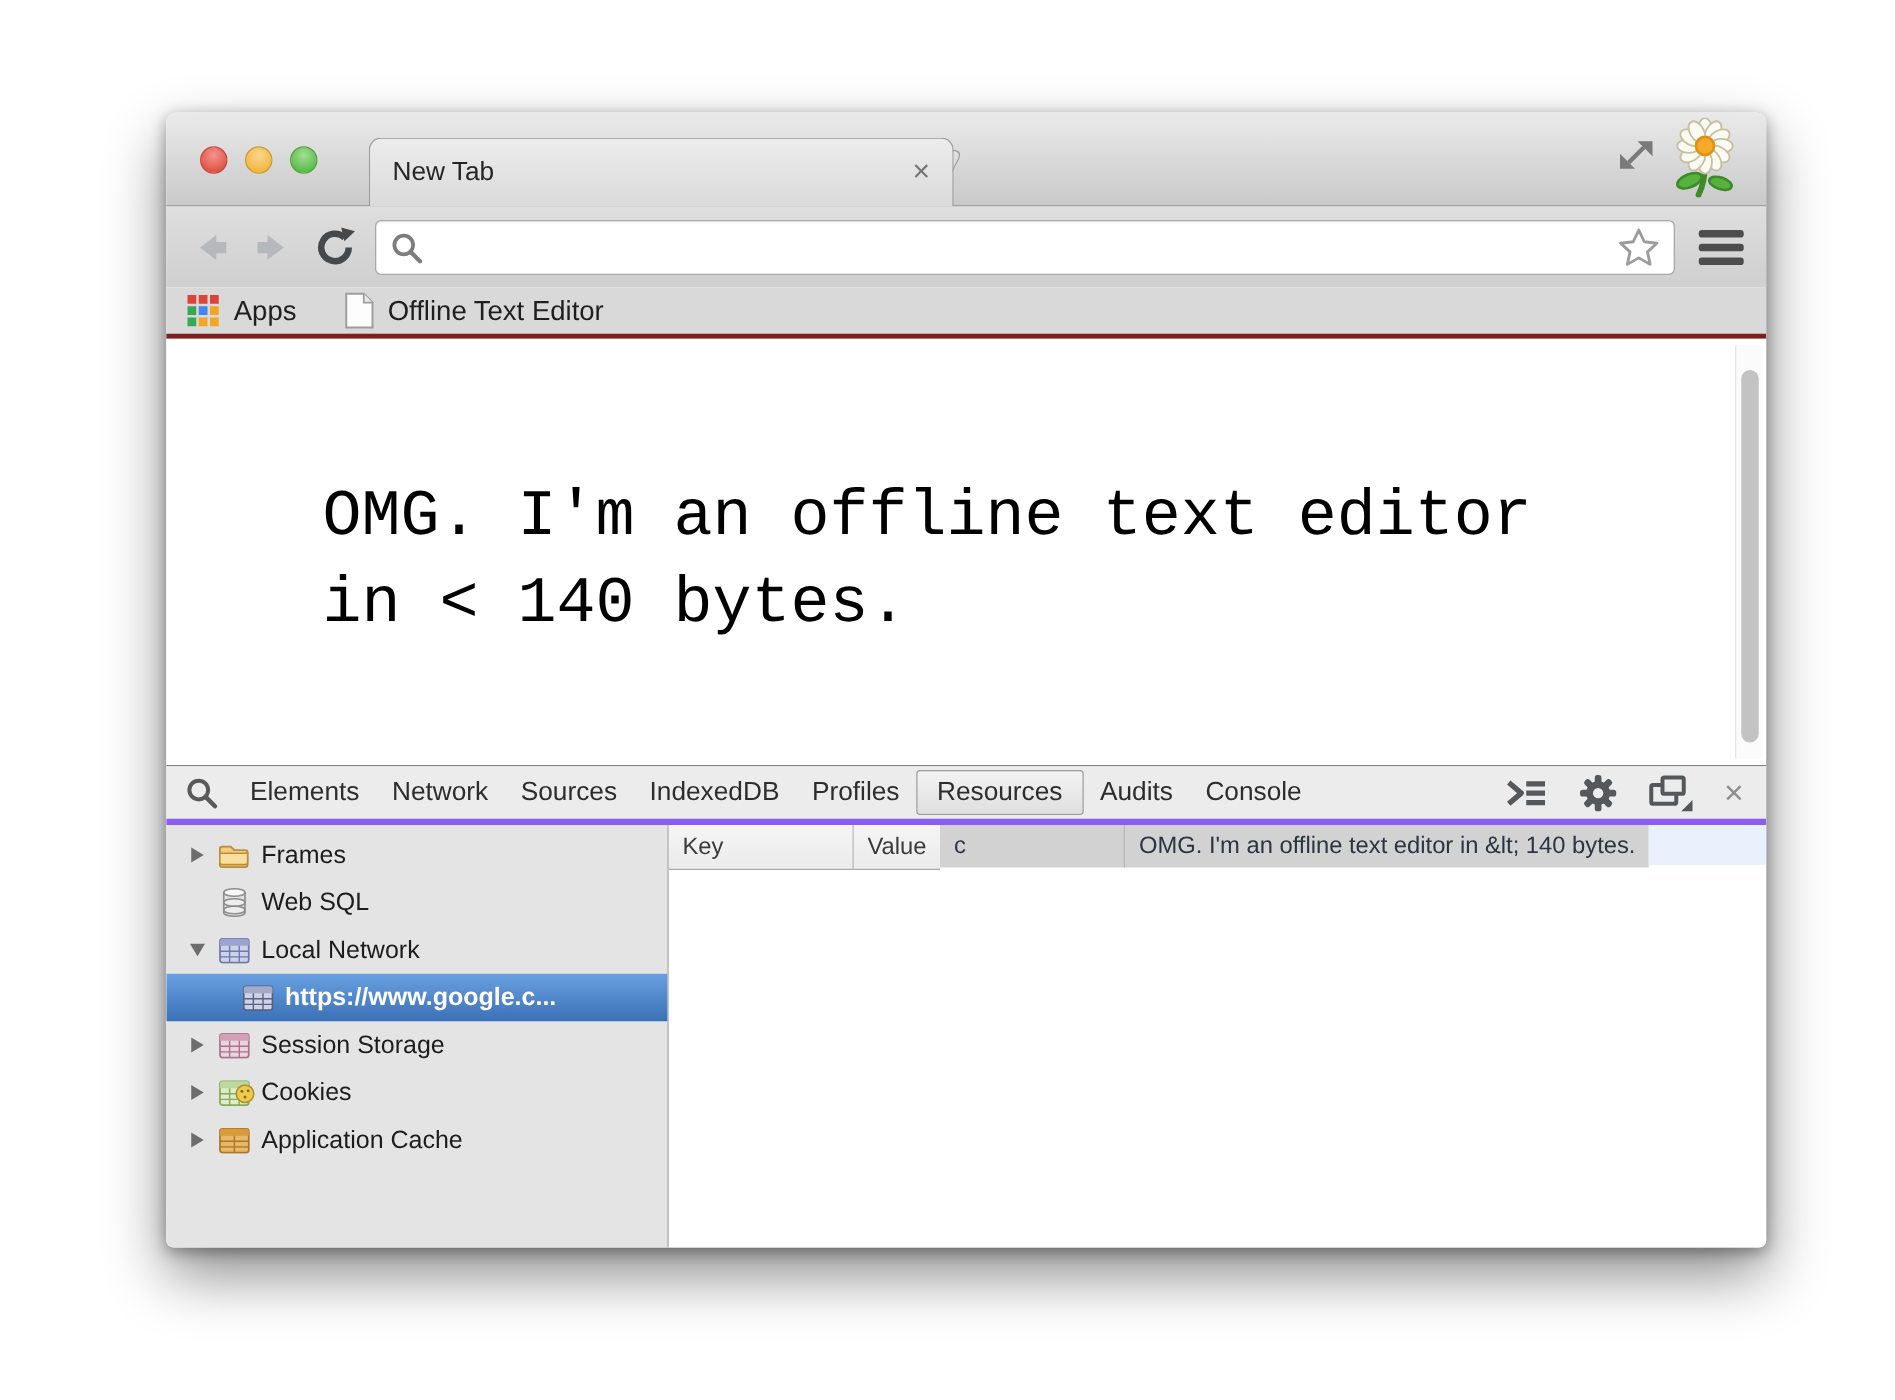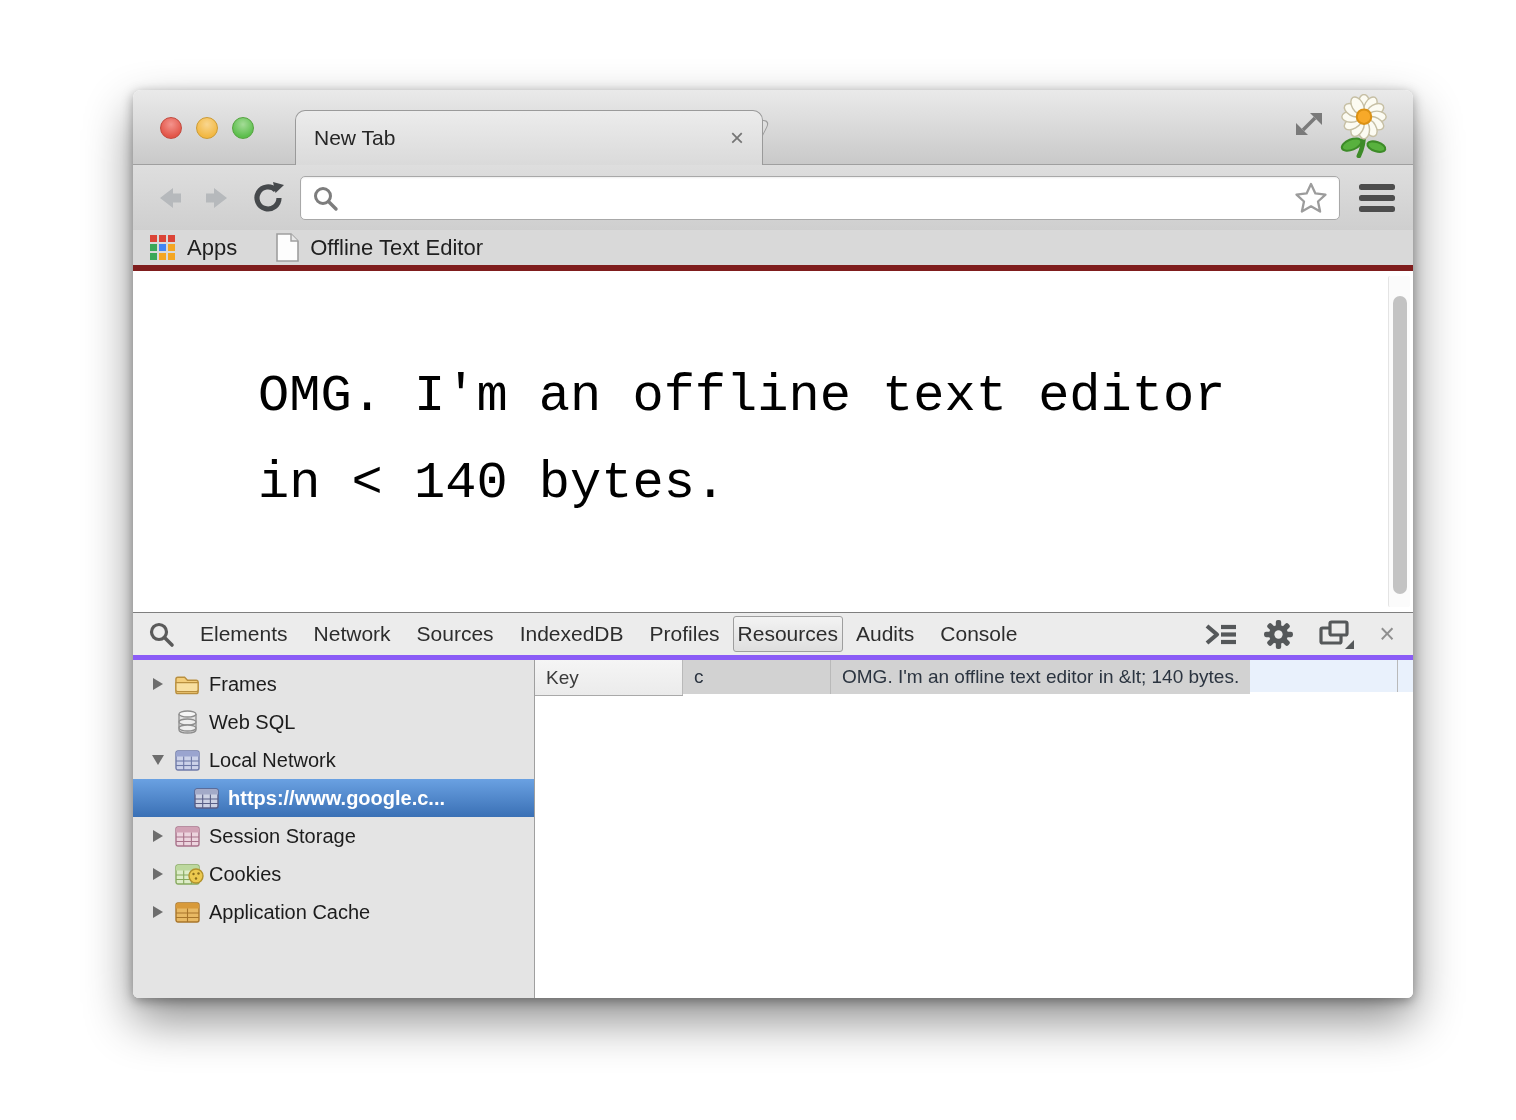--- a/index.html
+++ b/index.html
@@ -35,48 +35,48 @@
   .toolbar { height: 65px; flex: none; background: linear-gradient(#dedede,#cfcfcf);
     display: flex; align-items: center; padding: 0 18px; gap: 13px; }
   .nav-btn { display: flex; align-items: center; }
   .omnibox { flex: 1; height: 44px; background: #fff; border: 1px solid #a8a8a8; border-radius: 5px;
     display: flex; align-items: center; padding: 0 10px; box-shadow: inset 0 1px 2px rgba(0,0,0,.07); }
   .omni-input { flex: 1; border: none; outline: none; font-size: 19px; background: transparent;
     font-family: "Liberation Sans", sans-serif; }
   .menu-btn { width: 36px; display: flex; flex-direction: column; gap: 5px; margin-left: 6px; }
   .menu-btn .bar { height: 6px; background: #4d4d4d; border-radius: 2.5px; }
   
-  .bookmarks { height: 41px; flex: none; background: #d9d9d9; border-bottom: 6px solid #7f1d1d;
+  .bookmarks { height: 41px; flex: none; background: #d9d9d9; border-bottom: 4px solid #7f1d1d;
     display: flex; align-items: center; padding: 0 17px; gap: 12px; }
   .apps-grid { width: 25px; height: 25px; display: grid; gap: 2px;
     grid-template-columns: repeat(3,1fr); grid-template-rows: repeat(3,1fr); }
   .apps-grid i { display: block; }
   .sq1,.sq2,.sq3 { background:#db4437; } .sq4 { background:#3aa757; } .sq5 { background:#4285f4; }
   .sq6 { background:#f4a623; } .sq7 { background:#3aa757; } .sq8,.sq9 { background:#f4a623; }
   .bm-label { font-size: 22px; color: #1f1f1f; }
   .bm-item { display: flex; align-items: center; gap: 10px; margin-left: 26px; }
   
   .content { flex: 1; background: #fff; position: relative; overflow: hidden; }
   .editor { position: absolute; inset: 0 28px 0 0; }
   .editor-line { position: absolute; left: 125px; font-family: "Liberation Mono", monospace;
     font-size: 52px; color: #000; white-space: pre; }
-  .line1 { top: 96px; } .line2 { top: 183px; }
+  .line1 { top: 113px; } .line2 { top: 183px; }
   .scrollbar { position: absolute; top: 5px; right: 3px; bottom: 5px; width: 22px;
     background: #fbfbfb; border-left: 1px solid #e4e4e4; border-radius: 2px; }
   .scroll-thumb { position: absolute; left: 4px; top: 20px; width: 14px; height: 298px;
     background: #c3c3c3; border-radius: 8px; }
   
   .devtools { height: 386px; flex: none; display: flex; flex-direction: column;
     border-top: 1px solid #7f7f7f; background: #ececec; }
   .dt-toolbar { height: 47px; flex: none; display: flex; align-items: center;
     background: #ececec; border-bottom: 5px solid #8b5cf6; padding: 0 14px; }
   .dt-search { margin-right: 12px; display: flex; align-items: center; }
   .dt-tabs { display: flex; align-items: center; }
   .dt-tab { font-size: 21px; color: #2d2d2d; padding: 6px 13px; border-radius: 3px; cursor: default; }
-  .dt-tab.selected { background: linear-gradient(#f3f3f3,#dfdfdf); border: 1px solid #9e9e9e; padding: 5px 4px; }
+  .dt-tab.selected { background: linear-gradient(#f3f3f3,#dfdfdf); border: 1px solid #9e9e9e; padding: 5px 16px; }
   .dt-right { margin-left: auto; display: flex; align-items: center; gap: 24px; padding-right: 4px; }
   .dt-close { font-size: 27px; color: #8f8f8f; line-height: 1; }
   .dt-body { flex: 1; display: flex; min-height: 0; }
   
   .dt-sidebar { width: 402px; flex: none; background: #e4e4e4; border-right: 1px solid #9f9f9f;
     padding-top: 5px; overflow: hidden; }
   .side-item { height: 38px; display: flex; align-items: center; gap: 9px;
     padding-left: 17px; font-size: 20px; color: #1c1c1c; }
   .side-item .expander { width: 15px; flex: none; display: flex; justify-content: center; }
   .tri-r { width: 0; height: 0; border-top: 6px solid transparent;
@@ -392,20 +392,21 @@
               </g>
             </svg>
           </span>
           <span>Application Cache</span>
         </div>
       </div>
 
       <div class="dt-main">
         <div class="grid-header">
           <div class="cell-key">Key</div>
+          <div class="cell-value">Value</div>
         </div>
         <div class="grid-row selected">
           <div class="cell-key">c</div>
           <div class="cell-value">OMG. I'm an offline text editor in &amp;lt; 140 bytes.</div>
         </div>
         <div class="grid-row alt">
             <div class="cell-key"></div>
             <div class="cell-value"></div>
           </div>
         <div class="grid-row">

